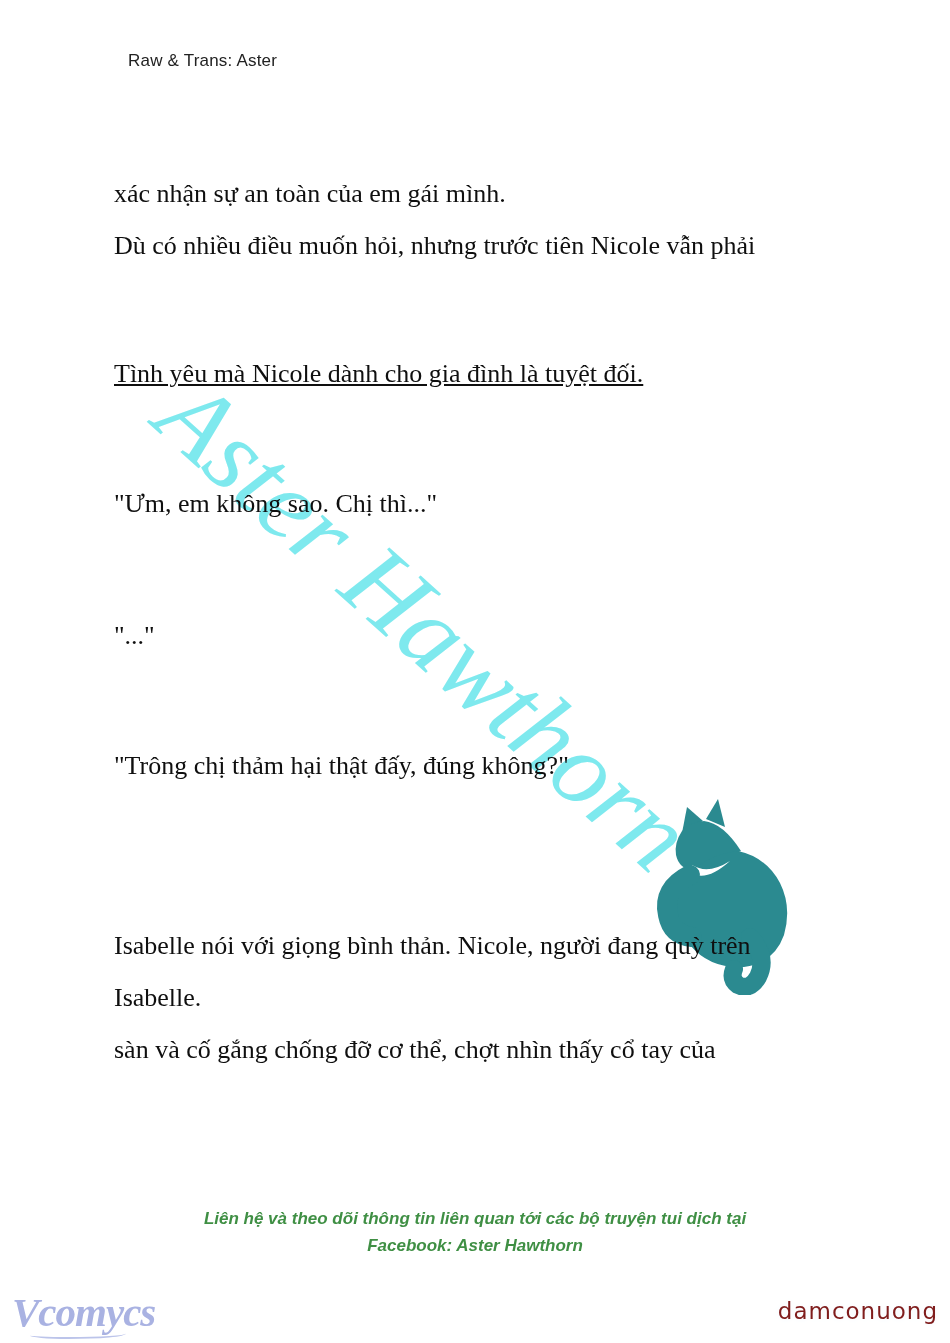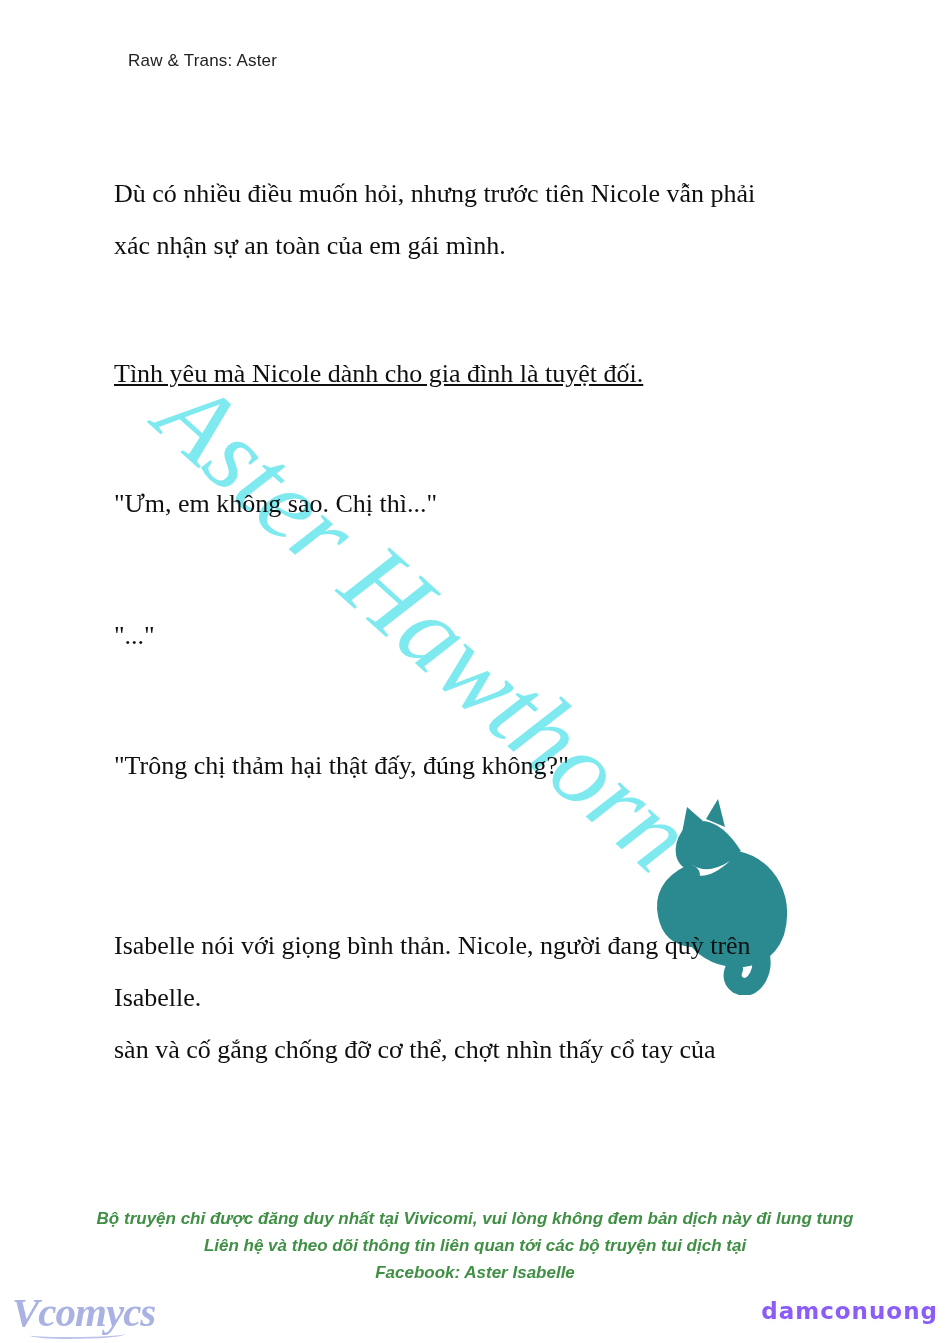--- a/index.html
+++ b/index.html
@@ -65,23 +65,23 @@
     content:"";
     display:block;
     width:96px;height:7px;
     margin-left:18px;margin-top:-6px;
     border-bottom:2px solid #bcc4ea;
     border-radius:0 0 60% 40%;
   }
   .logo-right{
     position:absolute;right:12px;top:1298px;
     font-family:"DejaVu Sans","Liberation Sans",sans-serif;
-    font-weight:bold;
+    font-weight:normal;
     font-size:23px;letter-spacing:1px;
-    color:#8b5cf6;
+    color:#7f1d1d;
     text-shadow:0 0 3px #ffffff,0 0 6px #eef5fc;
     z-index:3;
   }
 </style>
 </head>
 <body>
 
 <div class="page">
 
   <div class="credit">Raw &amp; Trans: Aster</div>
@@ -100,22 +100,22 @@
 
       <path d="M46,70 Q62,80 84,66 Q64,84 50,80 Z" fill="#ffffff"></path>
 
       <path d="M44,80 Q16,94 22,120 Q26,140 46,142" fill="none" stroke="#2b8a90" stroke-width="20" stroke-linecap="round"></path>
 
       <path d="M104,142 Q122,162 112,182 Q104,196 92,190 Q84,184 88,174" fill="none" stroke="#2b8a90" stroke-width="18" stroke-linecap="round"></path>
     </g>
   </svg>
 
   <div class="para p1">
+    <div>xác nhận sự an toàn của em gái mình.</div>
     <div>Dù có nhiều điều muốn hỏi, nhưng trước tiên Nicole vẫn phải</div>
-    <div>xác nhận sự an toàn của em gái mình.</div>
   </div>
 
   <div class="para p2">
     <div>Tình yêu mà Nicole dành cho gia đình là tuyệt đối.</div>
   </div>
 
   <div class="para p3">
     <div>"Ưm, em không sao. Chị thì..."</div>
   </div>
 
@@ -127,21 +127,20 @@
     <div>"Trông chị thảm hại thật đấy, đúng không?"</div>
   </div>
 
   <div class="para p6">
     <div>Isabelle nói với giọng bình thản. Nicole, người đang quỳ trên</div>
     <div>Isabelle.</div>
     <div>sàn và cố gắng chống đỡ cơ thể, chợt nhìn thấy cổ tay của</div>
   </div>
 
   <div class="footer">
-    <div>Bộ truyện chỉ được đăng duy nhất tại Vivicomi, vui lòng không đem bản dịch này đi lung tung</div>
     <div>Liên hệ và theo dõi thông tin liên quan tới các bộ truyện tui dịch tại</div>
-    <div>Facebook: Aster Isabelle</div>
+    <div>Facebook: Aster Hawthorn</div>
   </div>
 
   <div class="logo-left">Vcomycs</div>
   <div class="logo-right">damconuong</div>
 
 </div>
 
 </body></html>

